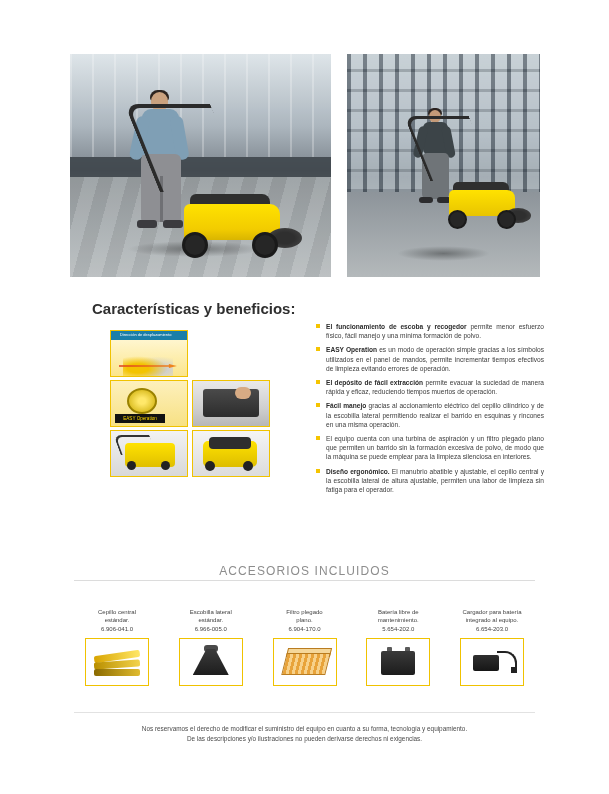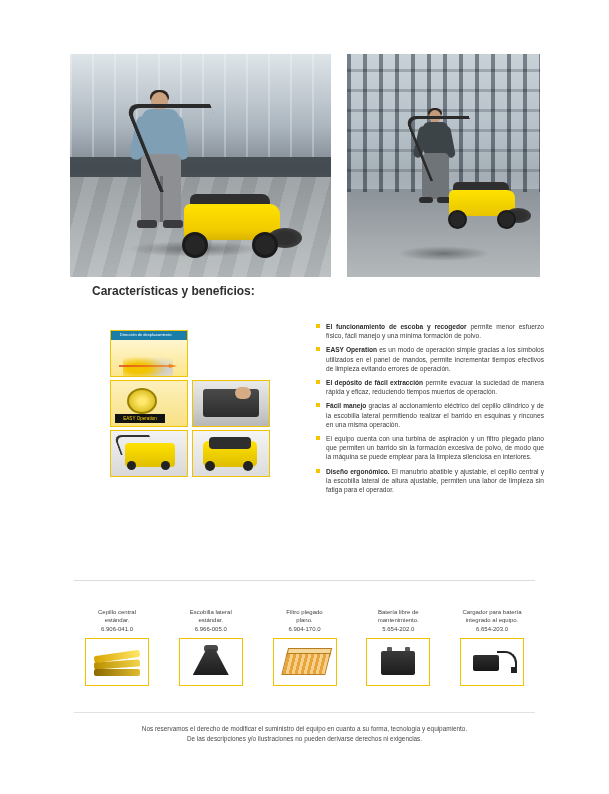--- a/index.html
+++ b/index.html
@@ -260,22 +260,22 @@
     position: absolute; top: 36px; width: 15px; height: 15px;
     background: #262626; border-radius: 50%; border: 2px solid #1a1a1a;
   }
   .machine-side .wheel-l { left: 3px; }
   .machine-side .wheel-r { left: 52px; }
 
   
   .features-title {
     position: absolute;
     left: 92px;
-    top: 284px;
-    font-size: 12px;
+    top: 300px;
+    font-size: 15px;
     font-weight: bold;
     color: #2f2f2f;
   }
 
   .thumbs {
     position: absolute;
     left: 110px;
     top: 330px;
     width: 190px;
     height: 140px;
@@ -649,20 +649,21 @@
     <div class="feature-item">
       <span class="bullet"></span>
       <b></b><span>El equipo cuenta con una turbina de aspiración y un filtro plegado plano que permiten un barrido sin la formación excesiva de polvo, de modo que la máquina se puede emplear para la limpieza silenciosa en interiores.</span>
     </div>
     <div class="feature-item">
       <span class="bullet"></span>
       <b>Diseño ergonómico.</b><span> El manubrio abatible y ajustable, el cepillo central y la escobilla lateral de altura ajustable, permiten una labor de limpieza sin fatiga para el operador.</span>
     </div>
   </div>
 
+  <div class="acc-title">ACCESORIOS INCLUIDOS</div>
   <div class="acc-rule"></div>
 
   <div class="acc-grid">
 
     <div class="acc-item">
       <div class="acc-caption">
         <div>Cepillo central</div>
         <div>estándar.</div>
         <div class="acc-code">6.906-041.0</div>
       </div>

